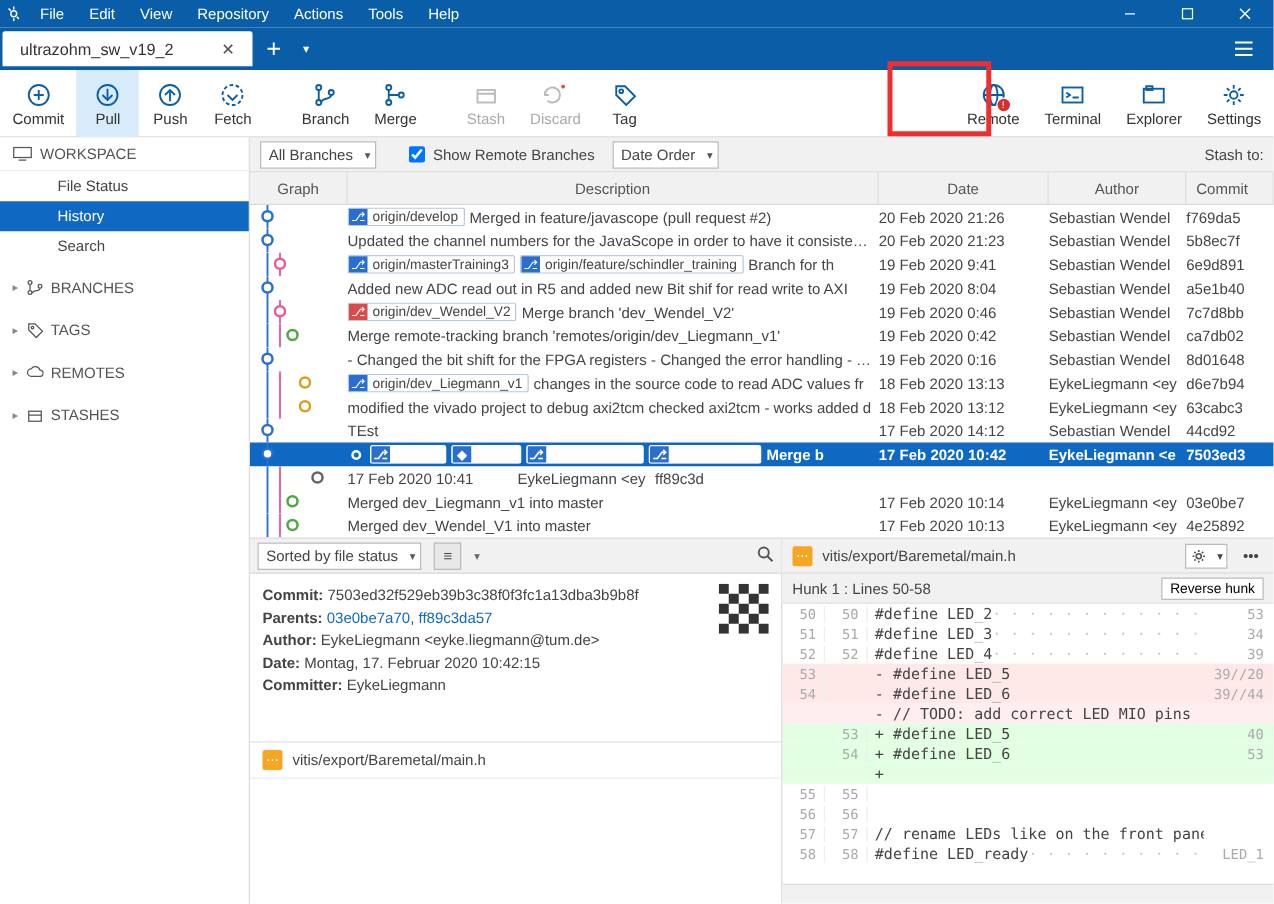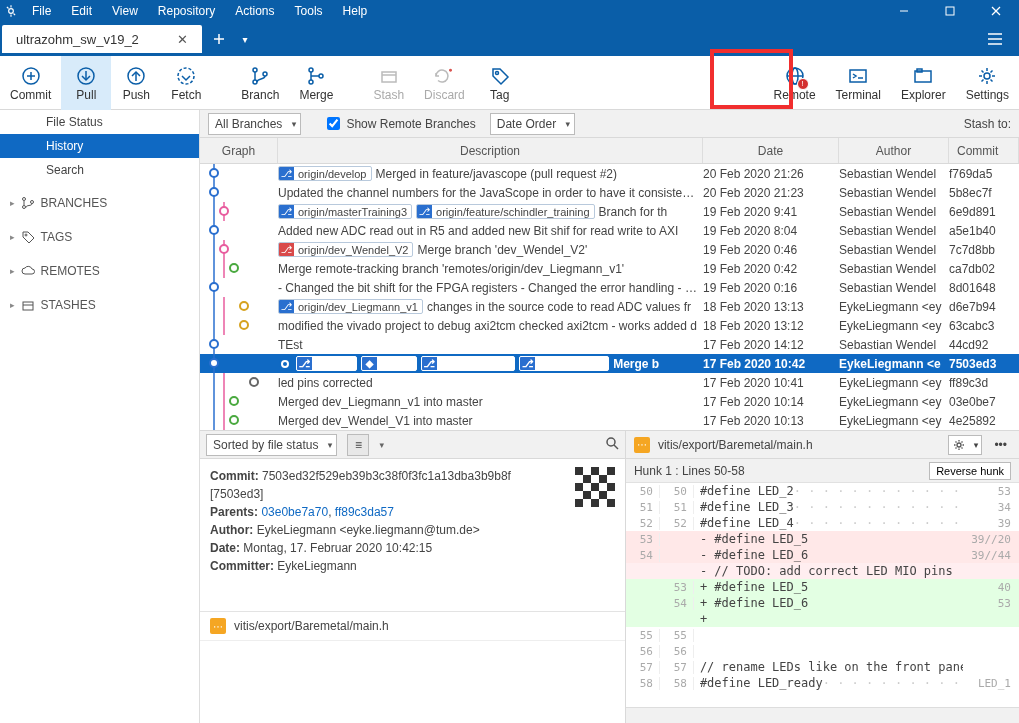--- a/index.html
+++ b/index.html
@@ -307,20 +307,27 @@
     <input type="checkbox" checked="" class="chk" style="">
     <span>Show Remote Branches</span>
   </label>
   <div class="sel" style="margin-left:14px">
       <span>Date Order</span>
     </div>
   <div class="jump">Stash to:</div>
 </div>
 
 <div class="sidebar">
+  <div class="sb-section-hdr top">
+    <svg width="16" height="12">
+        <rect x="1" y="1" width="14" height="8" fill="none" stroke="#555"></rect>
+        <line x1="5" y1="11" x2="11" y2="11" stroke="#555"></line>
+      </svg>
+    <span>WORKSPACE</span>
+  </div>
   <div class="sb-item">File Status</div>
   <div class="sb-item active">History</div>
   <div class="sb-item">Search</div>
   <div class="sb-spacer"></div>
   <div class="sb-section-hdr">
     <span style="font-size:9px;color:#888">▸</span>
     <svg width="14" height="14" fill="none" stroke="#555">
         <circle cx="3" cy="3" r="1.5"></circle>
         <circle cx="3" cy="11" r="1.5"></circle>
         <circle cx="11" cy="6" r="1.5"></circle>
@@ -566,23 +573,20 @@
         <div class="author-col">EykeLiegmann &lt;e</div>
         <div class="commit-col">7503ed3</div>
       </div>
       <div class="hist-row">
         <div class="graph-col">
           <svg>
             <line x1="14" y1="0" x2="14" y2="19" stroke="#2a6fcf" stroke-width="1.5"></line>
             <line x1="24" y1="0" x2="24" y2="19" stroke="#e85c9e" stroke-width="1.5"></line>
             <circle cx="54" cy="9" r="4" fill="#fff" stroke="#666" stroke-width="2"></circle>
           </svg>
-        </div>
-        <div class="desc-col">
-          <span style="overflow:hidden;text-overflow:ellipsis;">led pins corrected</span>
         </div>
         <div class="date-col">17 Feb 2020 10:41</div>
         <div class="author-col">EykeLiegmann &lt;ey</div>
         <div class="commit-col">ff89c3d</div>
       </div>
       <div class="hist-row">
         <div class="graph-col">
           <svg>
             <line x1="14" y1="0" x2="14" y2="19" stroke="#2a6fcf" stroke-width="1.5"></line>
             <line x1="24" y1="0" x2="24" y2="19" stroke="#e85c9e" stroke-width="1.5"></line>
@@ -642,21 +646,20 @@
             <rect x="4" y="4" width="2" height="2"></rect>
             <rect x="8" y="4" width="2" height="2"></rect>
           <rect x="2" y="6" width="2" height="2"></rect>
             <rect x="6" y="6" width="2" height="2"></rect>
           <rect x="0" y="8" width="2" height="2"></rect>
             <rect x="4" y="8" width="2" height="2"></rect>
             <rect x="8" y="8" width="2" height="2"></rect>
         </g>
       </svg>
       <div><b>Commit:</b> <span>7503ed32f529eb39b3c38f0f3fc1a13dba3b9b8f</span></div>
-      <div>[7503ed3]</div>
       <div><b>Parents:</b> <a href="#">03e0be7a70</a>, <a href="#">ff89c3da57</a></div>
       <div><b>Author:</b> <span>EykeLiegmann &lt;eyke.liegmann@tum.de&gt;</span></div>
       <div><b>Date:</b> <span>Montag, 17. Februar 2020 10:42:15</span></div>
       <div><b>Committer:</b> <span>EykeLiegmann</span></div>
       <div style="height:8px"></div>
       <div style="height:20px"></div>
     </div>
     <div class="file-row">
       <span class="file-icon">⋯</span>
       <span>vitis/export/Baremetal/main.h</span>

